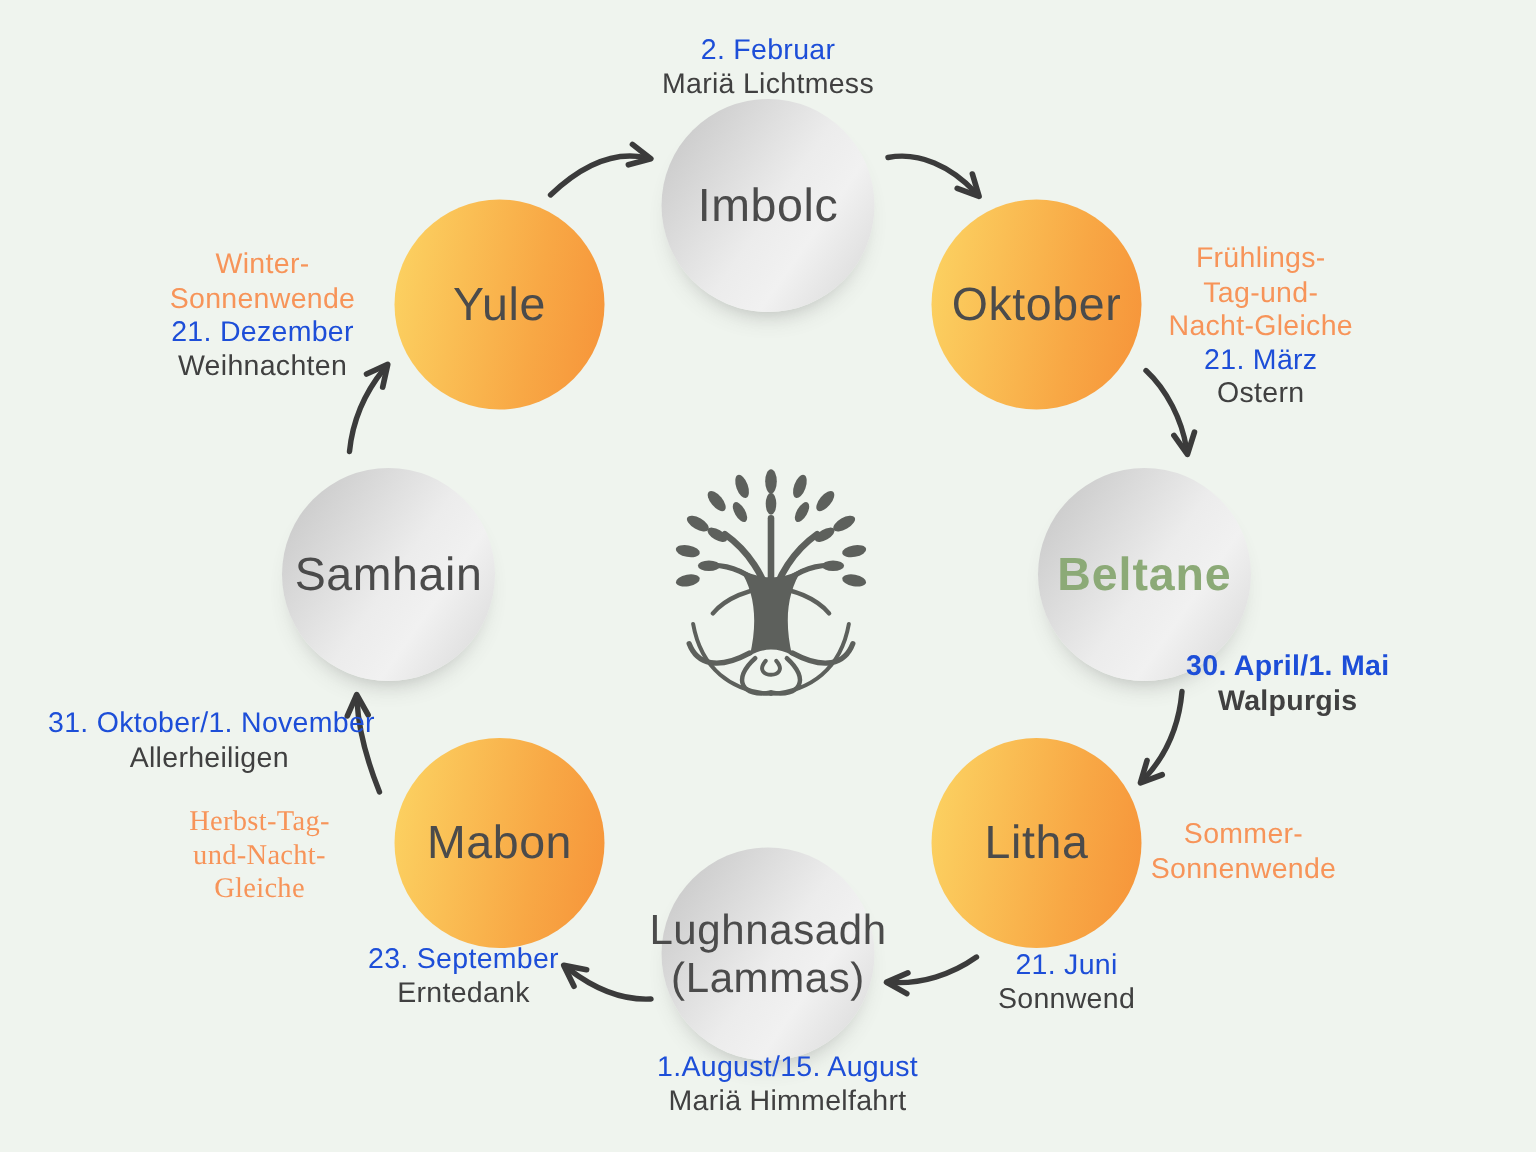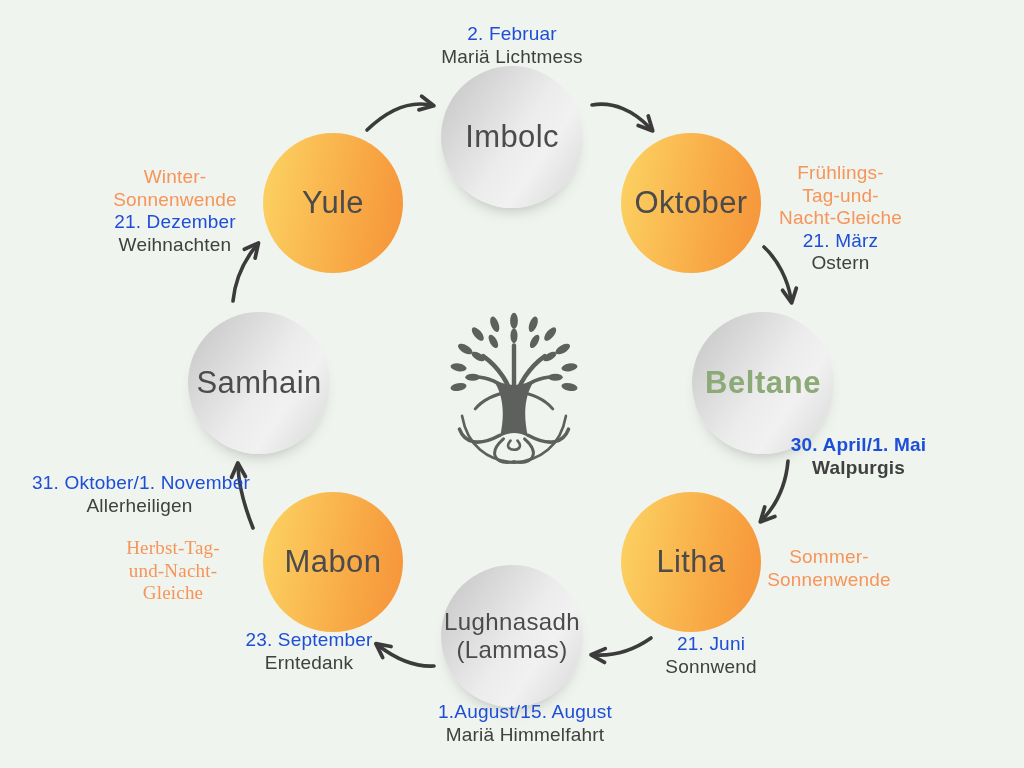--- a/index.html
+++ b/index.html
@@ -21,21 +21,21 @@
     letter-spacing:0.4px;
     line-height:1.15;
   }
   .node.orange{
     background:linear-gradient(100deg,#fcd463 0%,#f8a845 65%,#f69339 100%);
   }
   .node.gray{
     background:linear-gradient(125deg,#c3c3c3 0%,#ececec 52%,#f1f1f1 68%,#d6d6d6 100%);
     box-shadow:0 10px 16px -10px rgba(90,90,90,.45);
   }
-  .node.small-name{font-size:24px;}
+  .node.small-name{font-size:28px;}
   .node .name-green{
     color:#8caa77;font-weight:bold;letter-spacing:0.6px;
   }
   .label{
     position:absolute;
     text-align:center;
     font-size:19px;
     line-height:22.5px;
     letter-spacing:0.2px;
   }

